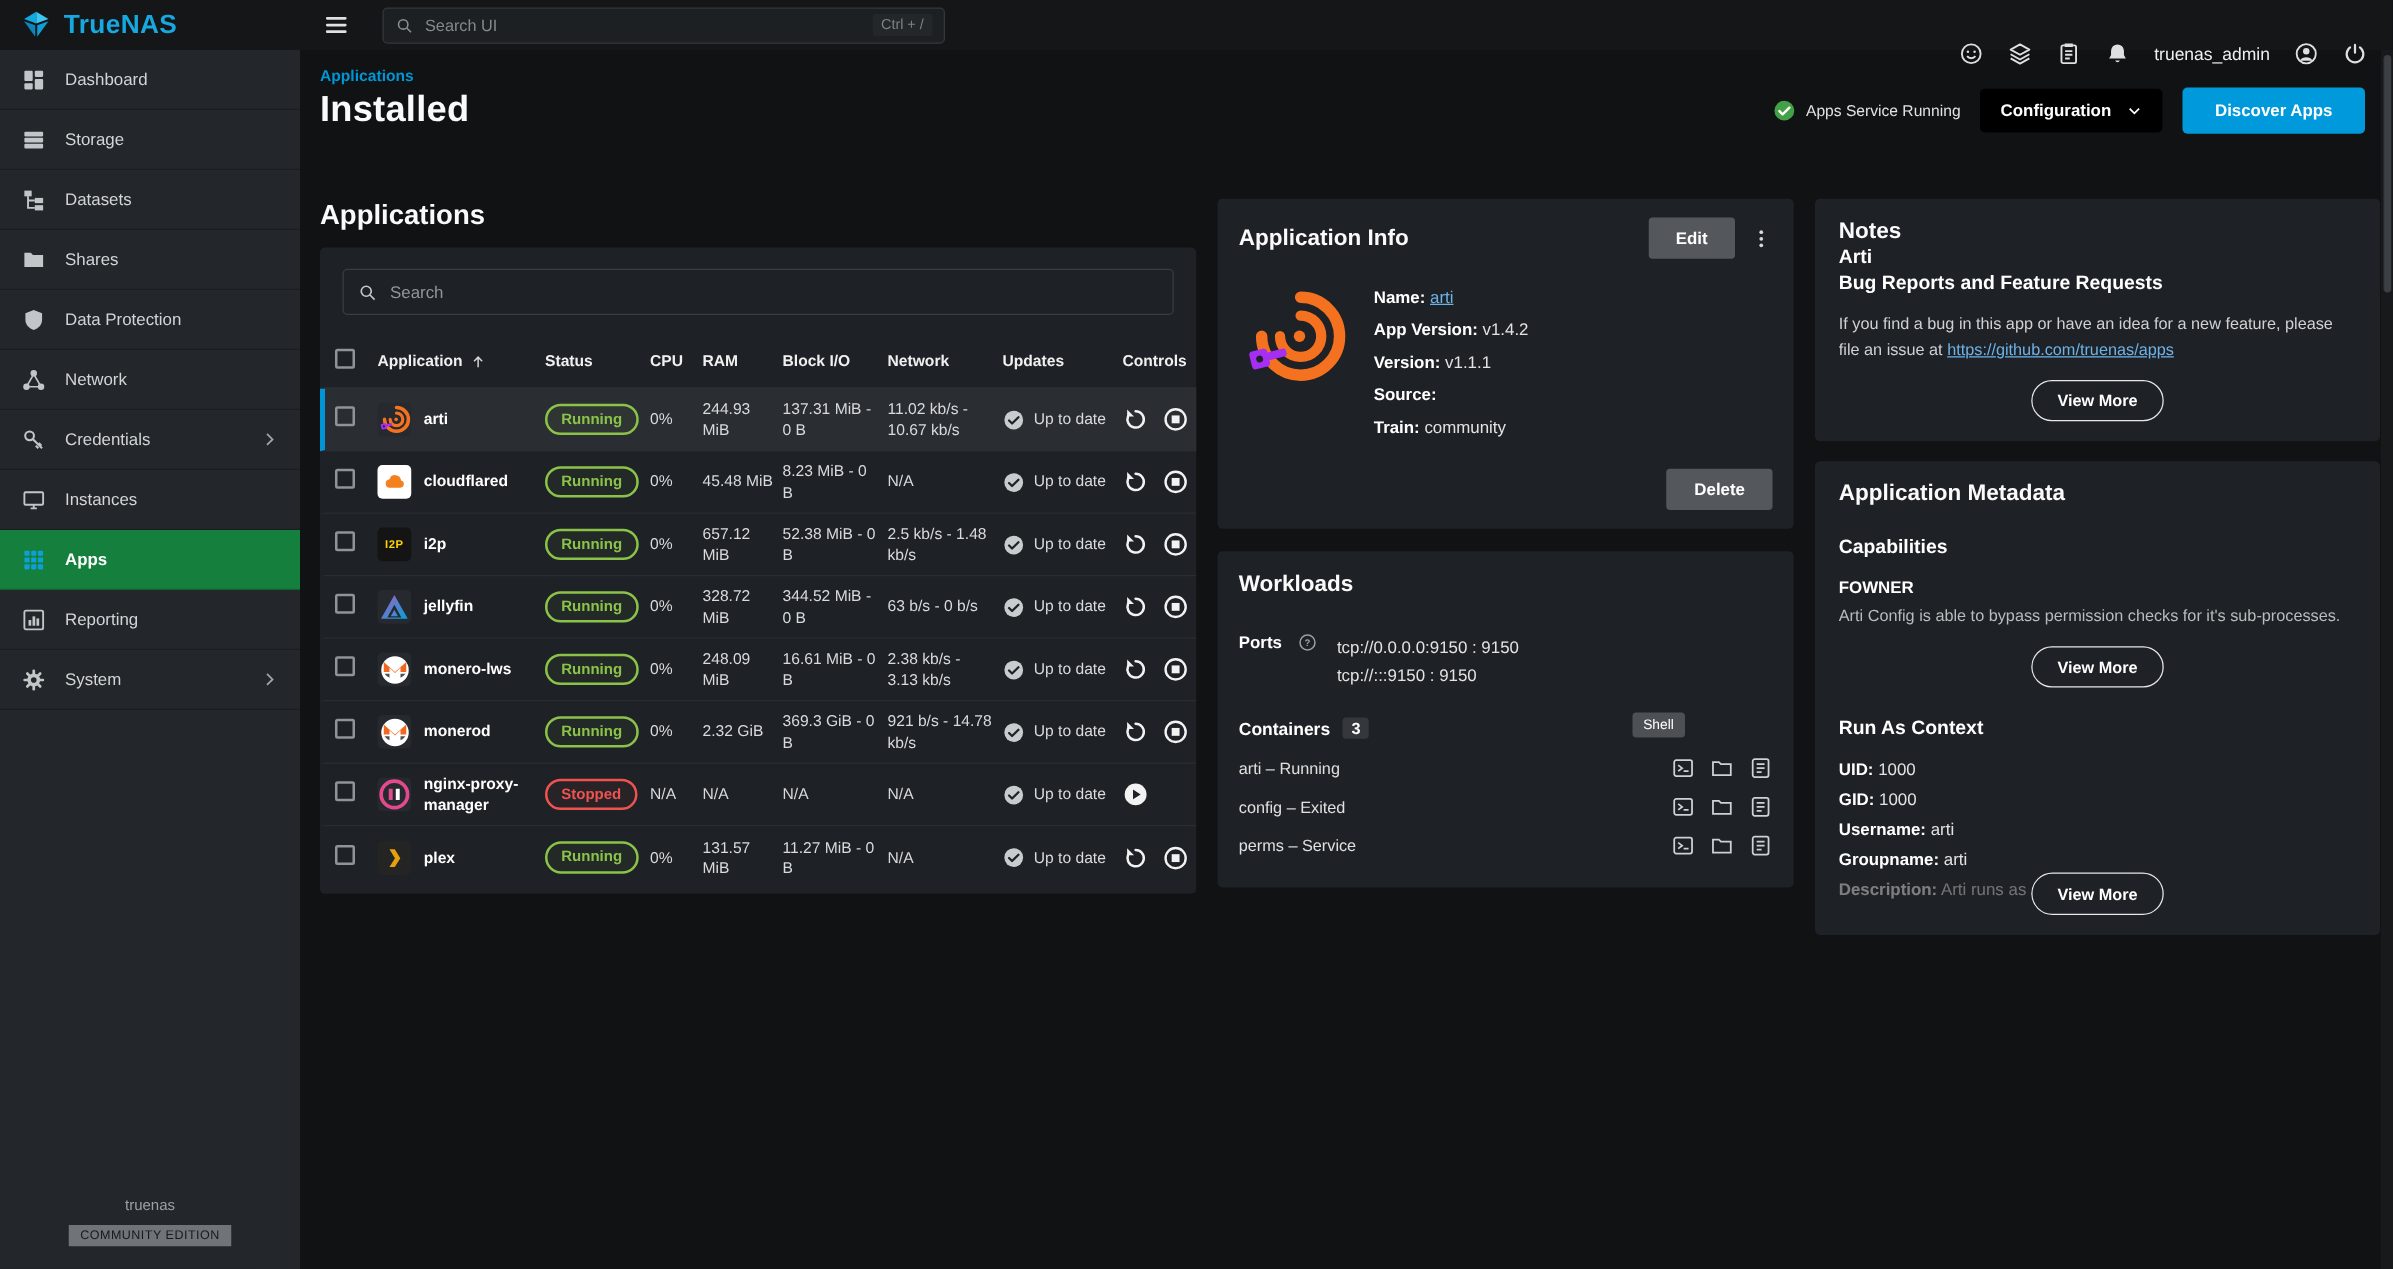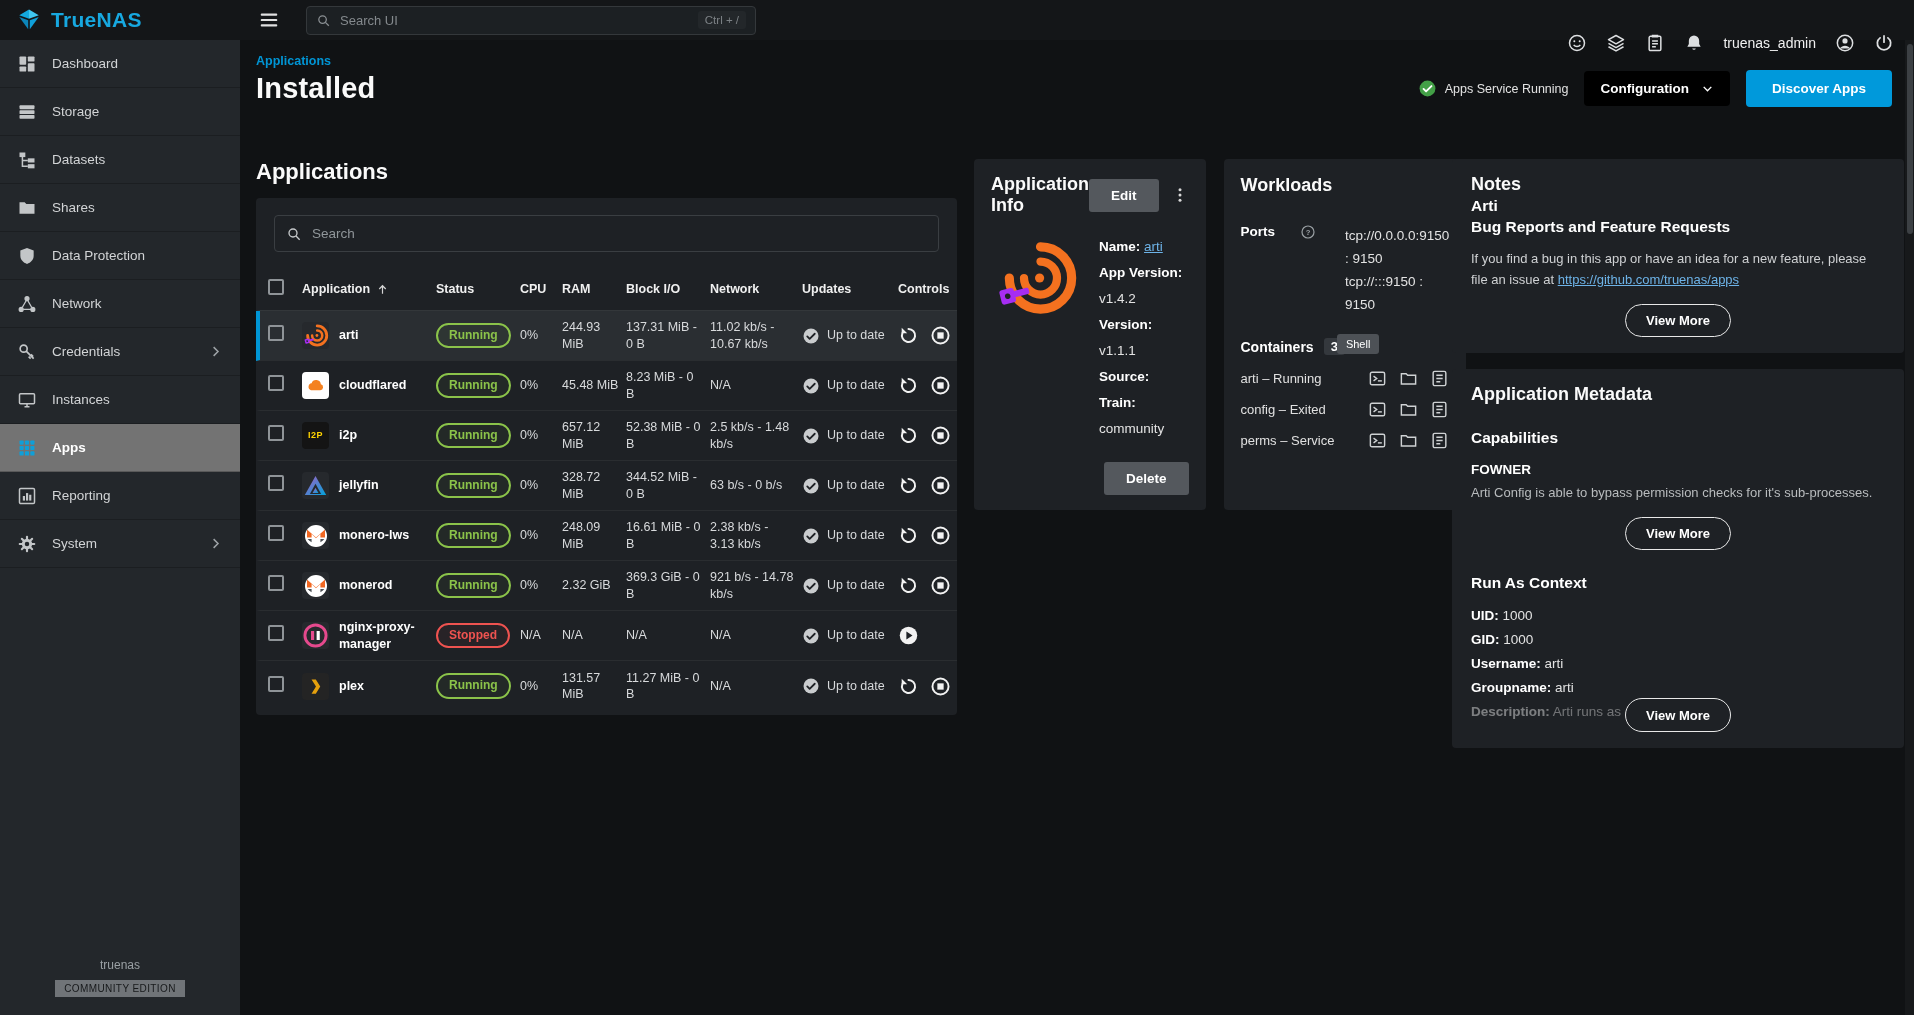--- a/index.html
+++ b/index.html
@@ -27,21 +27,21 @@
   .tb-ic{cursor:pointer;color:#dddfe1;}
   .tb-ic svg{width:20px;height:20px;}
   .username{font-size:14px;color:#f0f0f0;cursor:pointer;}
 
   
   .sidebar{position:fixed;top:40px;left:0;bottom:0;width:240px;background:#23272b;z-index:5;}
   .side-item{height:48px;display:flex;align-items:center;gap:15px;padding:0 17px;cursor:pointer;
     color:#d2d4d6;font-size:13.5px;border-bottom:1px solid rgba(0,0,0,.22);}
   .side-item .ic{width:20px;height:20px;color:#c3c6c8;flex:none;}
   .side-item .ic svg{width:20px;height:20px;}
-  .side-item.active{background:#737373;}
+  .side-item.active{background:#15803d;}
   .side-item.active .ic{color:#0f9fd8;}
   .side-item.active .lbl{color:#ffffff;font-weight:bold;}
   .side-chevron{margin-left:auto;color:#9ea3a7;}
   .side-chevron svg{width:15px;height:15px;}
   .side-foot{position:absolute;bottom:18px;left:0;right:0;text-align:center;}
   .hostname{color:#9aa0a4;font-size:12px;margin-bottom:8px;}
   .edition-badge{display:inline-block;background:#707478;color:#17191b;font-size:10px;font-weight:normal;
     padding:3px 9px;letter-spacing:.4px;text-align:center;}
 
   
@@ -53,21 +53,21 @@
   .svc{display:flex;align-items:center;gap:8px;font-size:12.5px;color:#e2e2e2;}
   .svc .ok svg{width:19px;height:19px;}
   .btn{border:none;cursor:pointer;font-family:"Liberation Sans",sans-serif;font-weight:bold;
     font-size:13.5px;border-radius:4px;color:#fff;}
   .btn-config{background:#000000;padding:10px 16px;display:flex;align-items:center;gap:12px;}
   .btn-config svg{width:13px;height:13px;}
   .btn-discover{background:#0099db;padding:11px 26px;}
 
   .columns{display:flex;align-items:flex-start;gap:17px;margin-top:52px;}
   .col1{width:701px;flex:none;}
-  .col2{width:461px;flex:none;display:flex;flex-direction:row;gap:18px;}
+  .col2{width:461px;flex:none;display:flex;flex-direction:column;gap:18px;}
   .col3{width:452px;flex:none;display:flex;flex-direction:column;gap:16px;}
   .sec-title{font-size:22px;font-weight:bold;color:#fafafa;margin-bottom:13px;}
   .card{background:#1e2125;border-radius:4px;}
 
   
   .apps-card{padding-top:15px;padding-bottom:4px;}
   .search-wrap{margin:2px 18px 17px;height:37px;border:1px solid #3a3e42;border-radius:4px;
     display:flex;align-items:center;gap:10px;padding:0 11px;}
   .search-wrap .mag{color:#c6c9cb;}
   .search-wrap .mag svg{width:16px;height:16px;}
@@ -115,21 +115,21 @@
   .arti-logo{width:88px;height:88px;flex:none;}
   .arti-logo svg{width:88px;height:88px;}
   .info-lines{font-size:13.5px;line-height:26px;color:#e3e3e3;}
   .info-lines b{color:#fff;}
   .links-line{line-height:21px;margin:2px 0 4px;}
   .info-foot{display:flex;justify-content:flex-end;padding:20px 17px 15px;}
 
   
   .wl-body{padding:6px 17px 18px;}
   .wl-title{padding:16px 17px 0;}
-  .ports-row{display:flex;gap:25px;margin-top:22px;font-size:13.5px;}
+  .ports-row{display:flex;gap:12px;margin-top:22px;font-size:13.5px;}
   .ports-row .lbl{font-weight:bold;color:#fff;}
   .help{color:#9aa0a4;margin-right:4px;}
   .help svg{width:16px;height:16px;}
   .ports-list div{line-height:23px;color:#e3e3e3;}
   .containers-head{display:flex;align-items:center;gap:10px;margin:22px 0 8px;position:relative;
     font-size:14px;font-weight:bold;color:#fff;}
   .count-badge{background:#34383d;border-radius:3px;padding:1px 7px;font-size:13px;}
   .shell-tip{position:absolute;right:70px;top:-4px;background:#4d5156;color:#fff;font-size:11px;
     font-weight:normal;padding:4px 9px;border-radius:3px;}
   .container-row{display:flex;align-items:center;height:31px;font-size:13px;color:#e0e0e0;}

